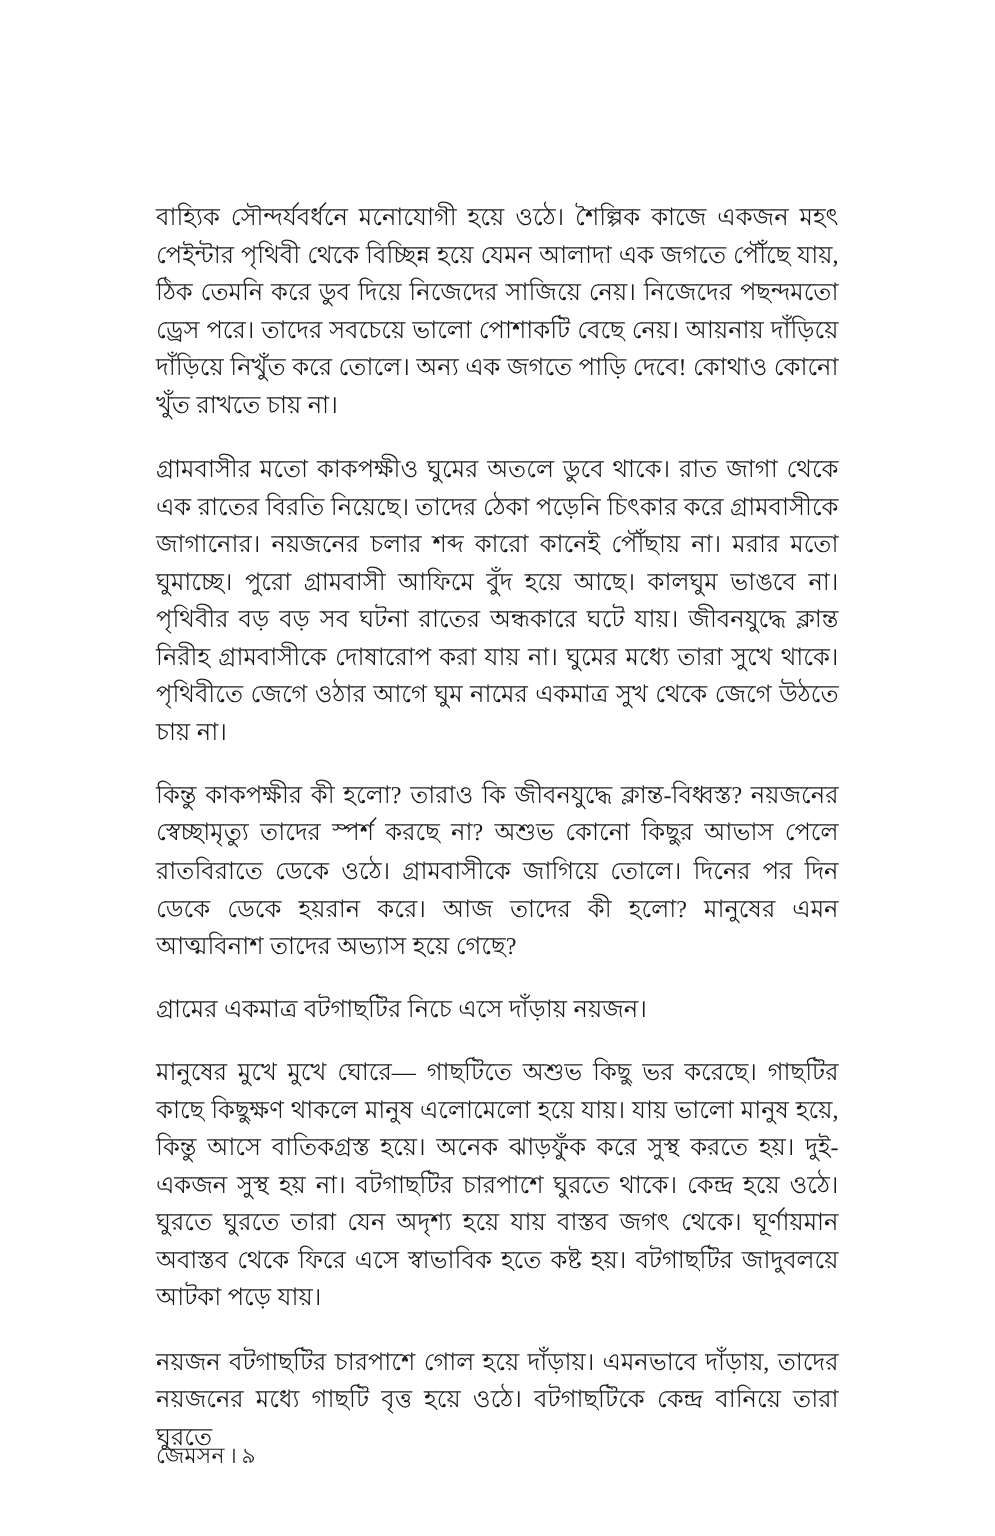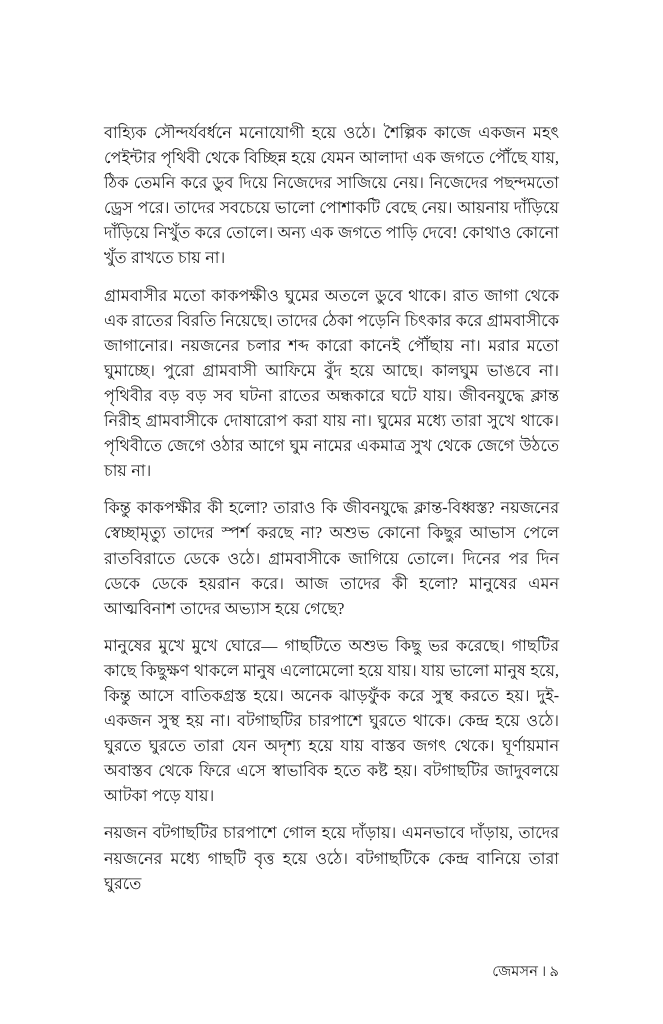--- a/index.html
+++ b/index.html
@@ -21,60 +21,60 @@
     box-sizing: border-box;
     overflow: hidden;
   }
   #text-column {
     position: absolute;
     left: 104px;
     top: 116px;
     width: 455px;
   }
   .para {
-    margin: 4px 0 12px 0;
+    margin: 17px 0 12px 0;
     padding: 0;
     font-size: 16.1px;
     line-height: 25.1px;
     text-align: justify;
     text-justify: inter-word;
     word-spacing: 0.02em;
     color: #1c1c1c;
     font-family: "Liberation Serif", "DejaVu Serif", serif;
     -webkit-font-smoothing: antialiased;
   }
   .para:last-of-type {
     margin-bottom: 0;
   }
   
   #footer {
     position: absolute;
     right: 104px;
     bottom: 43px;
     width: 455px;
-    text-align: right;
     font-size: 14.5px;
     line-height: 20px;
     color: #1c1c1c;
     letter-spacing: 0.01em;
     font-family: "Liberation Serif", "DejaVu Serif", serif;
   }
   #footer .sep {
     padding: 0 3px;
   }
 </style>
 </head>
 <body>
 
 <div id="page">
 
   <div id="text-column">
     <p class="para">বাহ্যিক সৌন্দর্যবর্ধনে মনোযোগী হয়ে ওঠে। শৈল্পিক কাজে একজন মহৎ পেইন্টার পৃথিবী থেকে বিচ্ছিন্ন হয়ে যেমন আলাদা এক জগতে পৌঁছে যায়, ঠিক তেমনি করে ডুব দিয়ে নিজেদের সাজিয়ে নেয়। নিজেদের পছন্দমতো ড্রেস পরে। তাদের সবচেয়ে ভালো পোশাকটি বেছে নেয়। আয়নায় দাঁড়িয়ে দাঁড়িয়ে নিখুঁত করে তোলে। অন্য এক জগতে পাড়ি দেবে! কোথাও কোনো খুঁত রাখতে চায় না।</p>
     <p class="para">গ্রামবাসীর মতো কাকপক্ষীও ঘুমের অতলে ডুবে থাকে। রাত জাগা থেকে এক রাতের বিরতি নিয়েছে। তাদের ঠেকা পড়েনি চিৎকার করে গ্রামবাসীকে জাগানোর। নয়জনের চলার শব্দ কারো কানেই পৌঁছায় না। মরার মতো ঘুমাচ্ছে। পুরো গ্রামবাসী আফিমে বুঁদ হয়ে আছে। কালঘুম ভাঙবে না। পৃথিবীর বড় বড় সব ঘটনা রাতের অন্ধকারে ঘটে যায়। জীবনযুদ্ধে ক্লান্ত নিরীহ গ্রামবাসীকে দোষারোপ করা যায় না। ঘুমের মধ্যে তারা সুখে থাকে। পৃথিবীতে জেগে ওঠার আগে ঘুম নামের একমাত্র সুখ থেকে জেগে উঠতে চায় না।</p>
     <p class="para">কিন্তু কাকপক্ষীর কী হলো? তারাও কি জীবনযুদ্ধে ক্লান্ত-বিধ্বস্ত? নয়জনের স্বেচ্ছামৃত্যু তাদের স্পর্শ করছে না? অশুভ কোনো কিছুর আভাস পেলে রাতবিরাতে ডেকে ওঠে। গ্রামবাসীকে জাগিয়ে তোলে। দিনের পর দিন ডেকে ডেকে হয়রান করে। আজ তাদের কী হলো? মানুষের এমন আত্মবিনাশ তাদের অভ্যাস হয়ে গেছে?</p>
+    <p class="para">গ্রামের একমাত্র বটগাছটির নিচে এসে দাঁড়ায় নয়জন।</p>
     <p class="para">মানুষের মুখে মুখে ঘোরে— গাছটিতে অশুভ কিছু ভর করেছে। গাছটির কাছে কিছুক্ষণ থাকলে মানুষ এলোমেলো হয়ে যায়। যায় ভালো মানুষ হয়ে, কিন্তু আসে বাতিকগ্রস্ত হয়ে। অনেক ঝাড়ফুঁক করে সুস্থ করতে হয়। দুই-একজন সুস্থ হয় না। বটগাছটির চারপাশে ঘুরতে থাকে। কেন্দ্র হয়ে ওঠে। ঘুরতে ঘুরতে তারা যেন অদৃশ্য হয়ে যায় বাস্তব জগৎ থেকে। ঘূর্ণায়মান অবাস্তব থেকে ফিরে এসে স্বাভাবিক হতে কষ্ট হয়। বটগাছটির জাদুবলয়ে আটকা পড়ে যায়।</p>
     <p class="para">নয়জন বটগাছটির চারপাশে গোল হয়ে দাঁড়ায়। এমনভাবে দাঁড়ায়, তাদের নয়জনের মধ্যে গাছটি বৃত্ত হয়ে ওঠে। বটগাছটিকে কেন্দ্র বানিয়ে তারা ঘুরতে</p>
   </div>
 
   <div id="footer">
     <span>জেমসন</span><span class="sep">।</span><span>৯</span>
   </div>
 
 </div>
 

